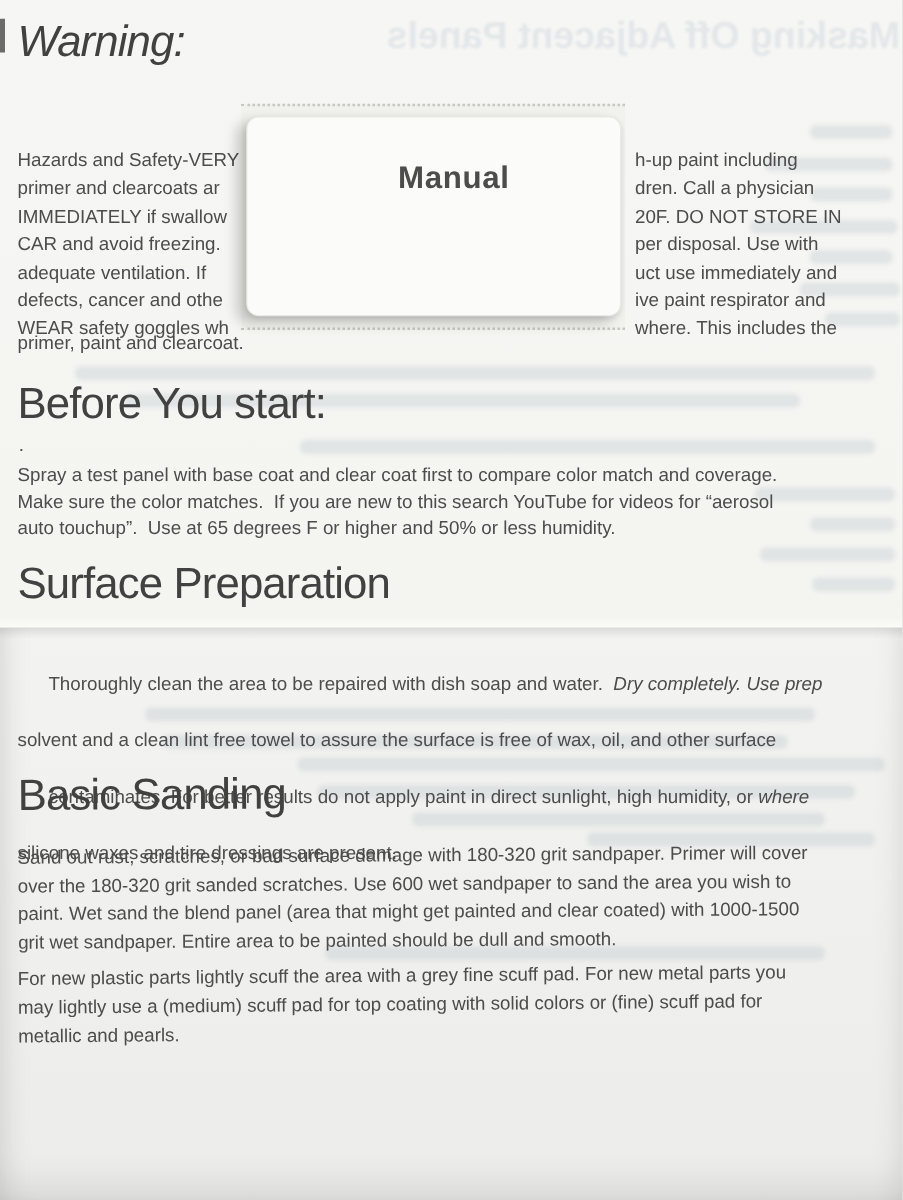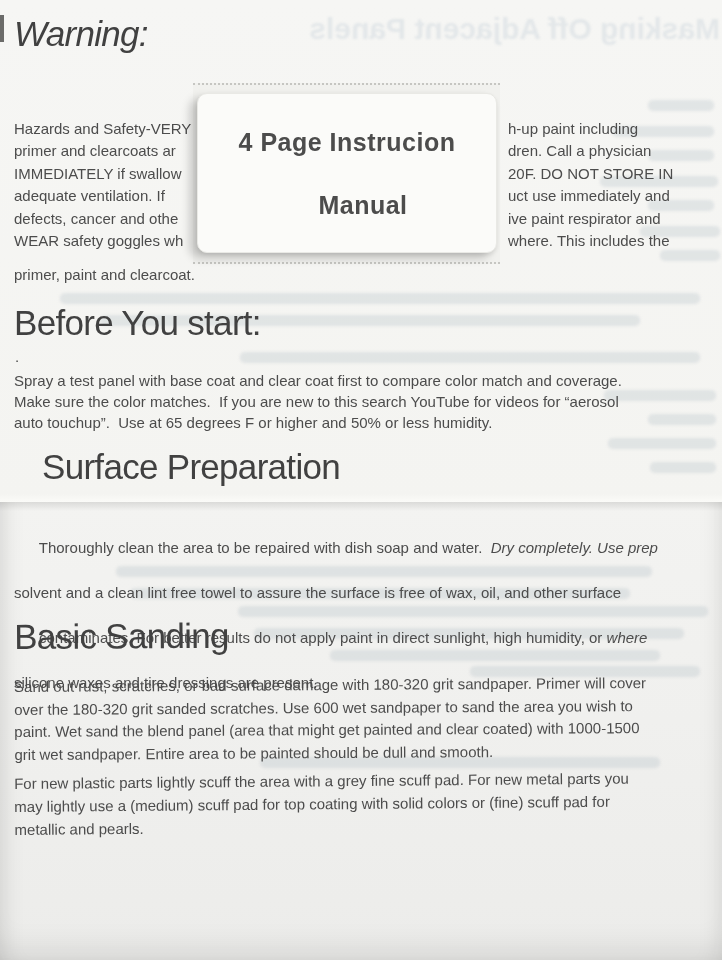--- a/index.html
+++ b/index.html
@@ -131,50 +131,53 @@
     </div>
     <div class="wline">
       <span class="wl">primer and clearcoats ar</span>
       <span class="wr">dren. Call a physician</span>
     </div>
     <div class="wline">
       <span class="wl">IMMEDIATELY if swallow</span>
       <span class="wr">20F. DO NOT STORE IN</span>
     </div>
     <div class="wline">
+      <span class="wl">CAR and avoid freezing.</span>
+      <span class="wr">per disposal. Use with</span>
+    </div>
+    <div class="wline">
       <span class="wl">adequate ventilation. If</span>
       <span class="wr">uct use immediately and</span>
     </div>
     <div class="wline">
       <span class="wl">defects, cancer and othe</span>
       <span class="wr">ive paint respirator and</span>
     </div>
     <div class="wline">
       <span class="wl">WEAR safety goggles wh</span>
       <span class="wr">where. This includes the</span>
     </div>
   </div>
   <div class="para bline" style="top:266px;">primer, paint and clearcoat.</div>
 
   <div class="sticker-backing">
     <div class="sticker-label">
-      <div class="sticker-text sticker-t1">4 Page Instrucion</div>
       <div class="sticker-text sticker-t2">Manual</div>
     </div>
   </div>
 
   <div class="h1" style="top:303px;">Before You start:</div>
   <div class="stray-dot">.</div>
   <div class="para" style="top:370px; line-height:21px;">
     <div class="bline">Spray a test panel with base coat and clear coat first to compare color match and coverage.</div>
     <div class="bline">Make sure the color matches.  If you are new to this search YouTube for videos for “aerosol</div>
     <div class="bline">auto touchup”.  Use at 65 degrees F or higher and 50% or less humidity.</div>
   </div>
 
-  <div class="h1" style="top:447px;margin-left:28px;">Surface Preparation</div>
+  <div class="h1" style="top:447px;">Surface Preparation</div>
   <div class="para" style="top:514px; line-height:22.5px;">
     <div class="bline">
       <span>Thoroughly clean the area to be repaired with dish soap and water.  </span><span class="it">Dry completely. Use prep</span>
     </div>
     <div class="bline">solvent and a clean lint free towel to assure the surface is free of wax, oil, and other surface</div>
     <div class="bline">
       <span>contaminates. For better results do not apply paint in direct sunlight, high humidity, or </span><span class="it">where</span>
     </div>
     <div class="bline">silicone waxes and tire dressings are present.</div>
   </div>

